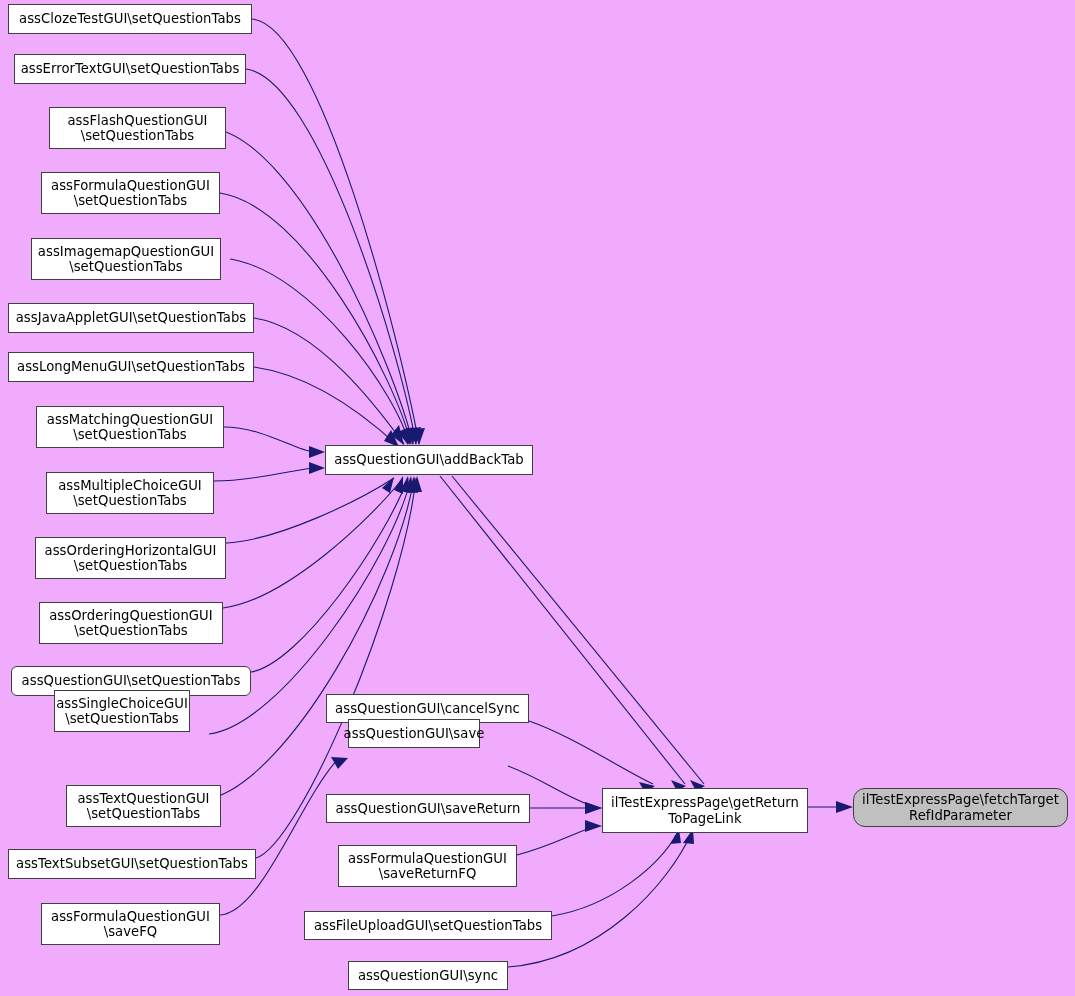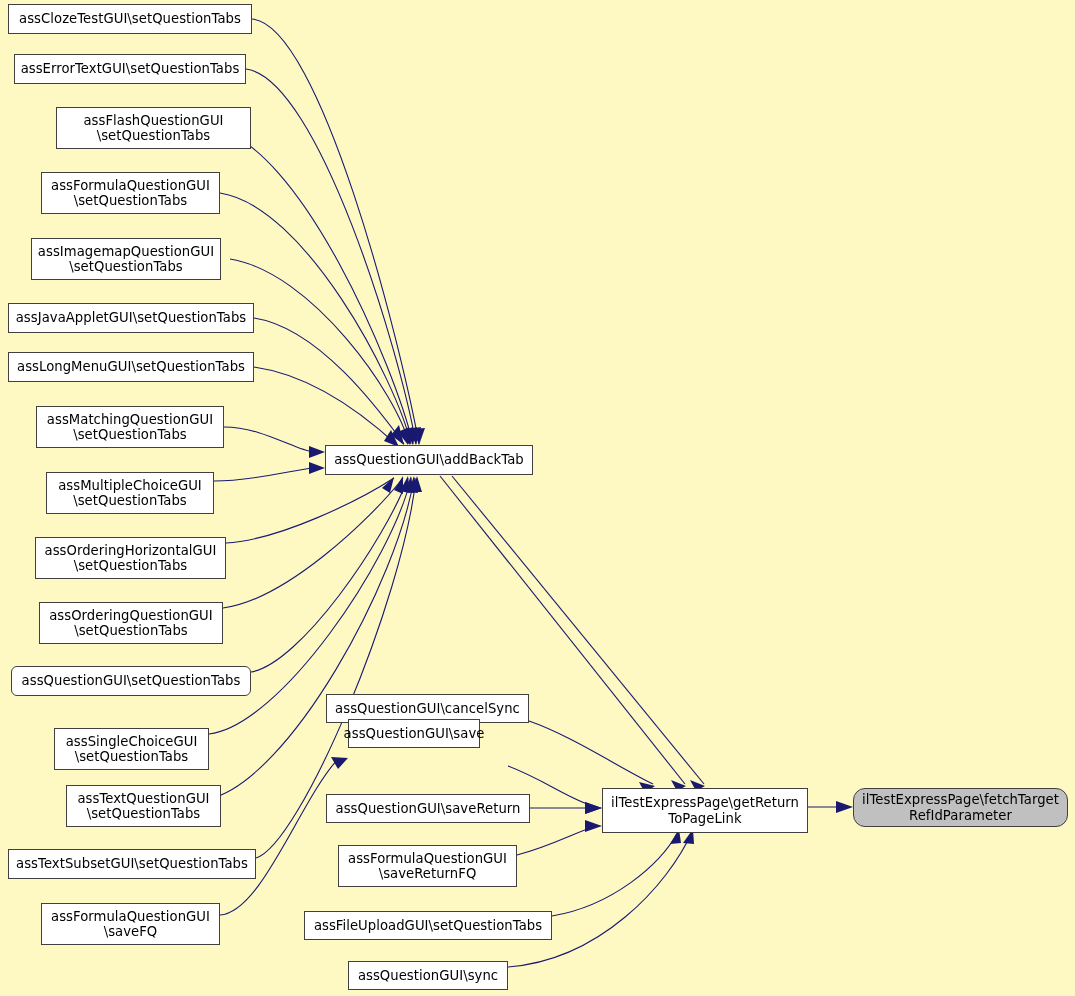--- a/index.html
+++ b/index.html
@@ -10,21 +10,21 @@
         display:flex;align-items:center;justify-content:center;text-align:center;
         font-size:13.2px;color:#000000;line-height:15.5px;letter-spacing:0.05px;
         white-space:pre-line;}
   .node.highlight{background:#c0c0c0;}
   .edge{fill:none;stroke:#191970;stroke-width:1.1px;}
   .arrow{fill:#191970;stroke:none;}
 </style>
 </head>
 <body>
 
-<div id="canvas" style="background: #fef9c3;">
+<div id="canvas" style="background: #f0abfc;">
   <svg id="edges" viewBox="0 0 1075 996" xmlns="http://www.w3.org/2000/svg">
     <g>
 
       <path class="edge" d="M252,19 C320,24 400,340 419,444" stroke="#191970"></path>
       <path class="edge" d="M246,69 C318,78 400,352 416,444" stroke="#191970"></path>
       <path class="edge" d="M212,128 C300,142 395,368 413,444" stroke="#191970"></path>
       <path class="edge" d="M220,193 C305,206 396,380 411,444" stroke="#191970"></path>
       <path class="edge" d="M230,259 C312,272 398,396 409,444" stroke="#191970"></path>
       <path class="edge" d="M254,318 C320,328 382,414 404,444" stroke="#191970"></path>
       <path class="edge" d="M254,367 C318,376 372,422 398,446" stroke="#191970"></path>
@@ -81,38 +81,38 @@
       <polygon class="arrow" points="602,826 585,820 585,832" fill="#191970"></polygon>
       <polygon class="arrow" points="679,829 670,844 681,843" fill="#191970"></polygon>
       <polygon class="arrow" points="693,829 683,843 694,844" fill="#191970"></polygon>
 
       <polygon class="arrow" points="853,807 836,801 836,813" fill="#191970"></polygon>
     </g>
   </svg>
   <div id="nodes">
       <div class="node" style="left: 8px; top: 4px; width: 244px; height: 30px;"><span>assClozeTestGUI\setQuestionTabs</span></div>
       <div class="node" style="left: 14px; top: 54px; width: 232px; height: 30px;"><span>assErrorTextGUI\setQuestionTabs</span></div>
-      <div class="node" style="left: 49px; top: 107px; width: 195px; height: 42px; margin-left: 7px;"><span>assFlashQuestionGUI
+      <div class="node" style="left: 49px; top: 107px; width: 177px; height: 42px;"><span>assFlashQuestionGUI
 \setQuestionTabs</span></div>
       <div class="node" style="left: 41px; top: 172px; width: 179px; height: 42px;"><span>assFormulaQuestionGUI
 \setQuestionTabs</span></div>
       <div class="node" style="left: 31px; top: 238px; width: 190px; height: 42px;"><span>assImagemapQuestionGUI
 \setQuestionTabs</span></div>
       <div class="node" style="left: 8px; top: 303px; width: 246px; height: 30px;"><span>assJavaAppletGUI\setQuestionTabs</span></div>
       <div class="node" style="left: 8px; top: 352px; width: 246px; height: 30px;"><span>assLongMenuGUI\setQuestionTabs</span></div>
       <div class="node" style="left: 36px; top: 406px; width: 188px; height: 42px;"><span>assMatchingQuestionGUI
 \setQuestionTabs</span></div>
       <div class="node" style="left: 46px; top: 472px; width: 168px; height: 42px;"><span>assMultipleChoiceGUI
 \setQuestionTabs</span></div>
       <div class="node" style="left: 35px; top: 537px; width: 191px; height: 42px;"><span>assOrderingHorizontalGUI
 \setQuestionTabs</span></div>
       <div class="node" style="left: 39px; top: 602px; width: 184px; height: 42px;"><span>assOrderingQuestionGUI
 \setQuestionTabs</span></div>
       <div class="node" style="left: 11px; top: 666px; width: 240px; height: 30px; border-radius: 6px;"><span>assQuestionGUI\setQuestionTabs</span></div>
-      <div class="node" style="left: 54px; top: 728px; width: 155px; height: 42px;"><span>assSingleChoiceGUI
+      <div class="node" style="left: 54px; top: 690px; width: 136px; height: 42px;"><span>assSingleChoiceGUI
 \setQuestionTabs</span></div>
       <div class="node" style="left: 54px; top: 785px; width: 155px; height: 42px; margin-left: 12px;"><span>assTextQuestionGUI
 \setQuestionTabs</span></div>
       <div class="node" style="left: 8px; top: 849px; width: 248px; height: 30px;"><span>assTextSubsetGUI\setQuestionTabs</span></div>
       <div class="node" style="left: 41px; top: 903px; width: 179px; height: 42px;"><span>assFormulaQuestionGUI
 \saveFQ</span></div>
       <div class="node" style="left: 325px; top: 445px; width: 208px; height: 30px;"><span>assQuestionGUI\addBackTab</span></div>
       <div class="node" style="left: 326px; top: 694px; width: 203px; height: 29px;"><span>assQuestionGUI\cancelSync</span></div>
       <div class="node" style="left: 348px; top: 719px; width: 132px; height: 29px; text-align: right;"><span>assQuestionGUI\save</span></div>
       <div class="node" style="left: 326px; top: 794px; width: 204px; height: 29px;"><span>assQuestionGUI\saveReturn</span></div>

